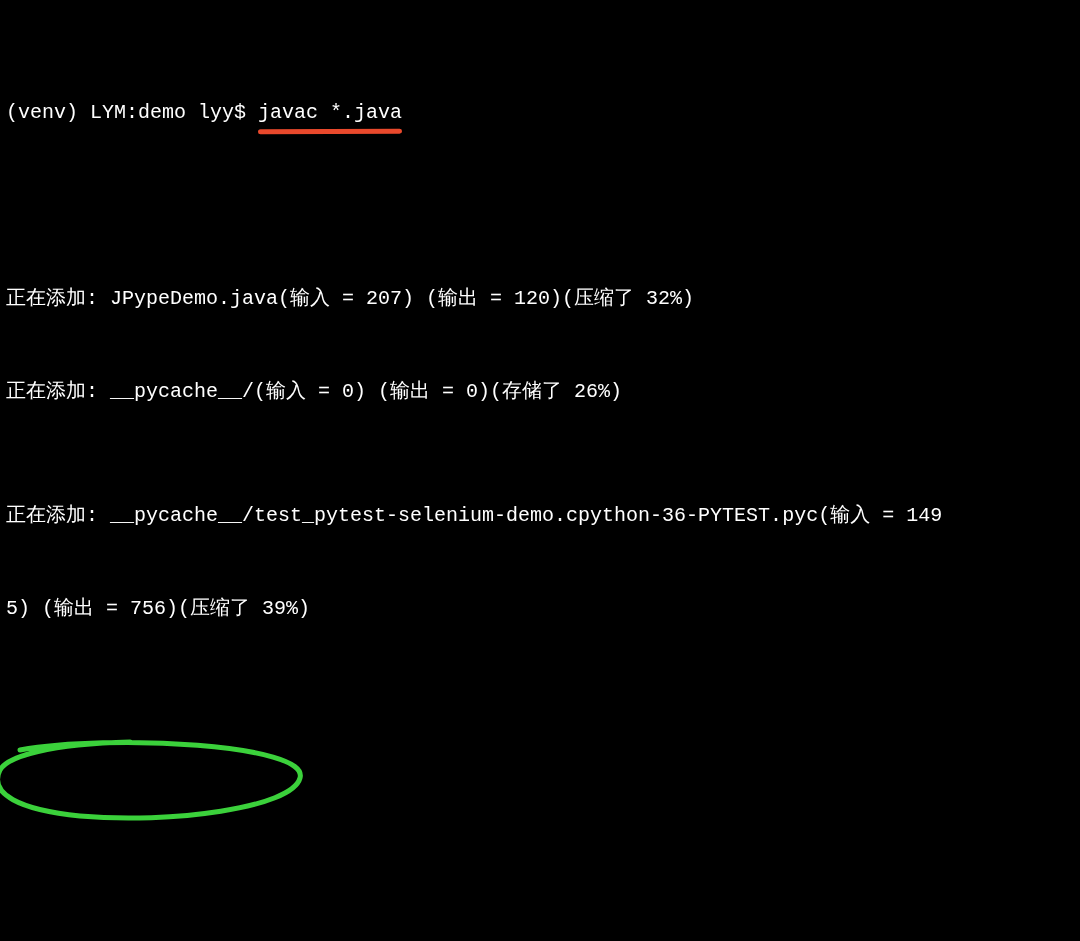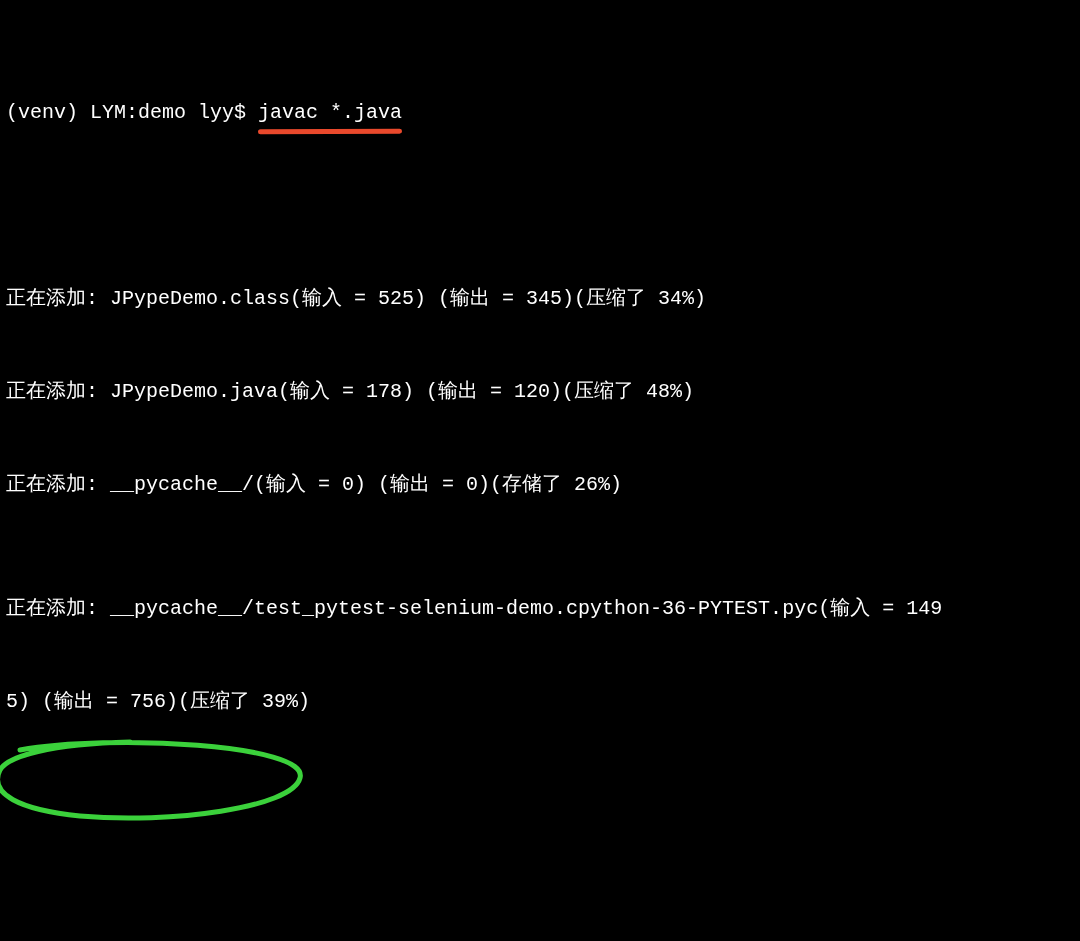--- a/index.html
+++ b/index.html
@@ -48,22 +48,21 @@
 </style>
 </head>
 <body>
 
 <div class="terminal">
 
   <div class="line"><span class="prompt">(venv) LYM:demo lyy$ </span><span class="cmd underline-red">javac *.java</span></div>
 
 
 
-  <div class="line"><span>正在添加: </span><span>JPypeDemo.class(输入 = 525) (输出 = 345)(压缩了 34%)</span></div>
-  <div class="line"><span>正在添加: </span><span>JPypeDemo.java(输入 = 178) (输出 = 120)(压缩了 48%)</span></div>
+  <div class="line"><span>正在添加: </span><span>JPypeDemo.java(输入 = 207) (输出 = 120)(压缩了 32%)</span></div>
   <div class="line"><span>正在添加: </span><span>__pycache__/(输入 = 0) (输出 = 0)(存储了 26%)</span></div>
 
   <div class="line"><span>正在添加: </span><span>__pycache__/test_pytest-selenium-demo.cpython-36-PYTEST.pyc(输入 = 149</span></div>
   <div class="line">5) (输出 = 756)(压缩了 39%)</div>
 
   
   
   
   
 

